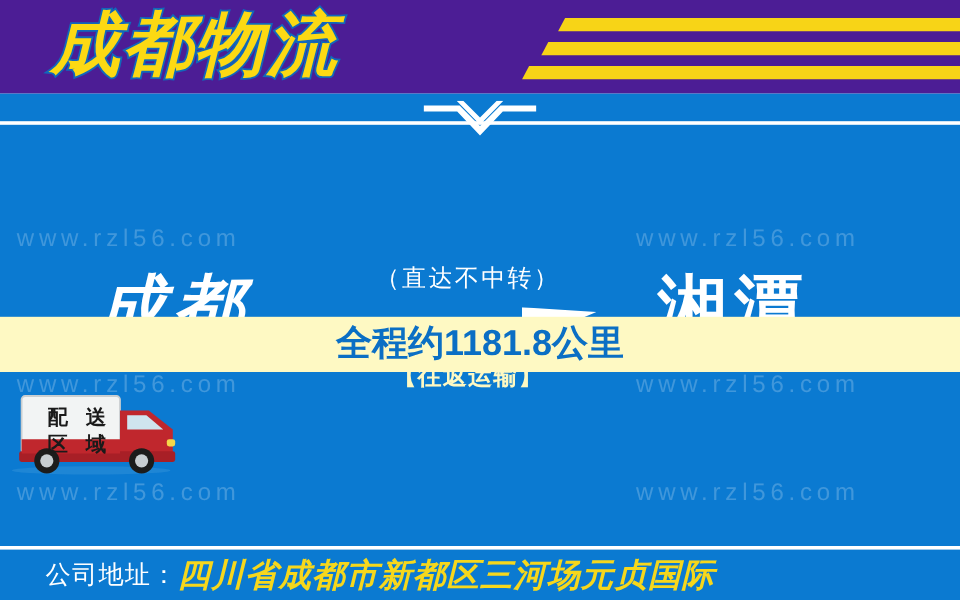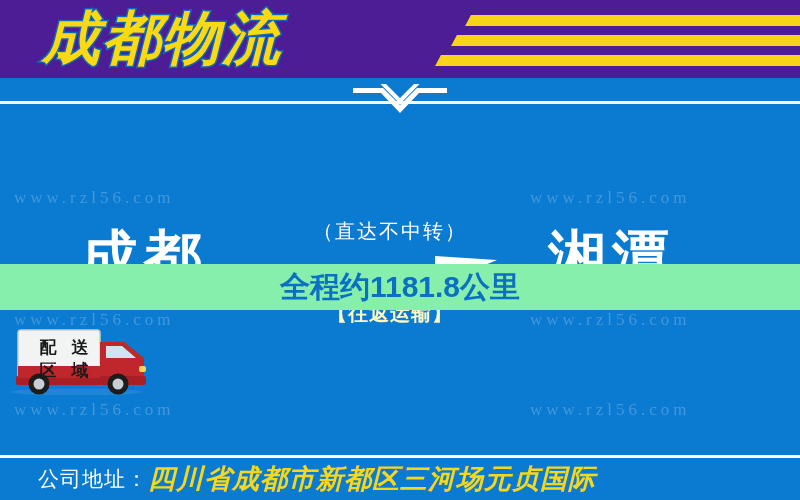--- a/index.html
+++ b/index.html
@@ -63,45 +63,45 @@
   .chevron-wrap {
     position:absolute; left:353px; top:6px;
     width:94px; height:34px;
   }
   .chevron-wrap svg { display:block; }
 
   
   .wm {
     position:absolute;
     color:rgba(255,255,255,0.22);
-    font-size:17px;
+    font-size:20px;
     letter-spacing:4px;
     white-space:nowrap;
-    font-family:Liberation Serif, serif;
+    font-family:Liberation Sans, sans-serif;
     pointer-events:none;
   }
   .wm-a { left:14px;  top:110px; }
   .wm-b { left:530px; top:110px; }
   .wm-c { left:14px;  top:232px; }
   .wm-d { left:530px; top:232px; }
   .wm-e { left:14px;  top:322px; }
   .wm-f { left:530px; top:322px; }
 
   
   .route { position:absolute; left:0; top:118px; width:800px; height:130px; }
   .city {
     position:absolute; top:22px;
     color:#ffffff;
     font-size:58px;
     font-weight:bold;
     letter-spacing:6px;
     line-height:78px;
     white-space:nowrap;
   }
-  .city-from { left:80px; }
+  .city-from { left:80px;font-style:italic; }
   .city-to   { left:548px; }
 
   .mid { position:absolute; left:275px; top:0; width:230px; height:135px; }
   .tag-direct {
     position:absolute; left:0; top:22px; width:230px;
     text-align:center;
     color:#ffffff;
     font-size:20px;
     letter-spacing:2px;
     white-space:nowrap;
@@ -114,21 +114,21 @@
     font-size:20px;
     font-weight:bold;
     letter-spacing:1px;
     white-space:nowrap;
   }
 
   
   .stat-bar {
     position:absolute; left:0; top:186px;
     width:800px; height:46px;
-    background:#86efac;
+    background:#fef9c3;
     display:flex; align-items:center; justify-content:center;
   }
   .stat-inner { display:flex; align-items:baseline; gap:34px; white-space:nowrap; }
   .stat-text {
     color:#0b6fc4;
     font-size:30px;
     font-weight:bold;
     letter-spacing:0px;
     line-height:34px;
   }

